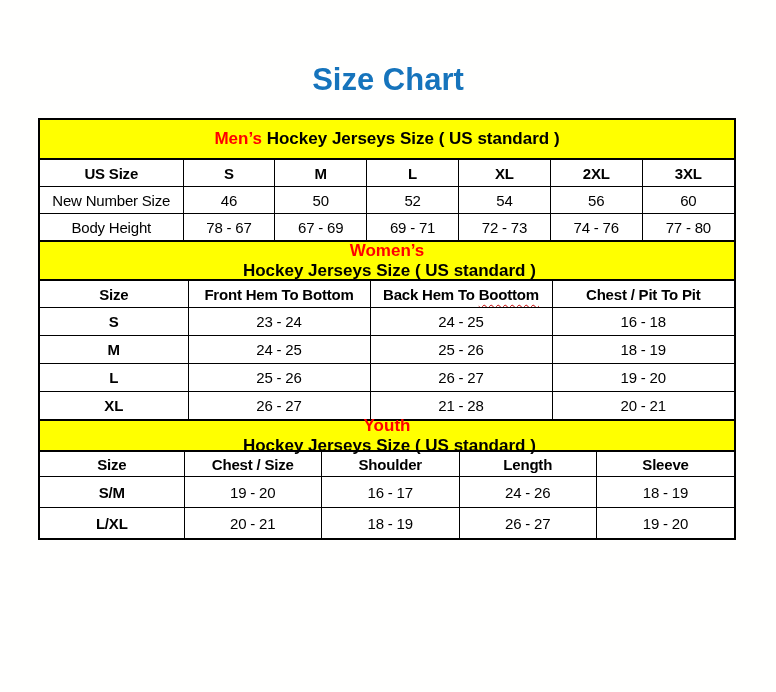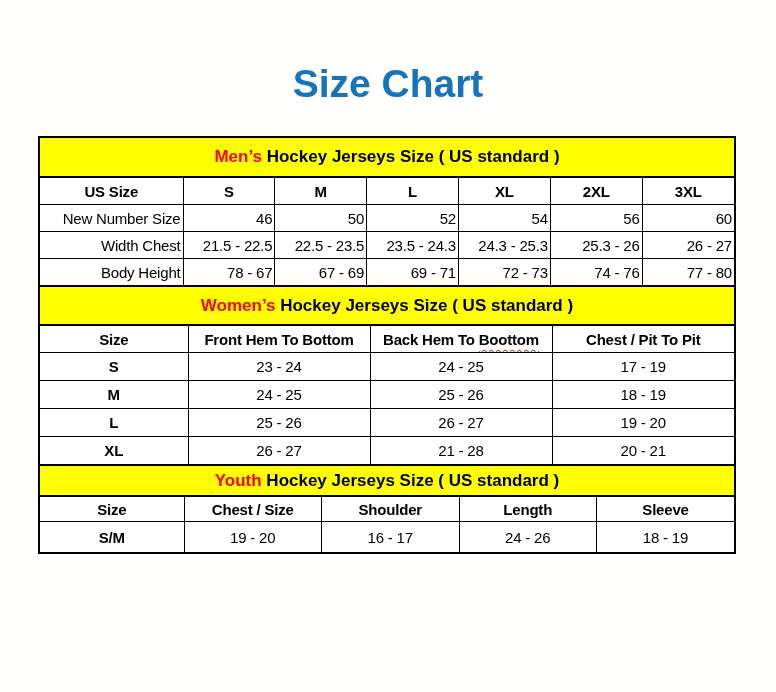--- a/index.html
+++ b/index.html
@@ -8,43 +8,43 @@
     background:#fffffe;
     font-family:"Liberation Sans", sans-serif;
     color:#000;
     position:relative;
     overflow:hidden;
   }
   .page-title{
     margin:0;
     padding-top:62px;
     text-align:center;
-    font-size:39px;
+    font-size:31px;
     font-weight:bold;
     color:#1674BC;
     letter-spacing:0px;
   }
   .chart-wrap{
     position:absolute;
-    left:38px; top:136px;
+    left:38px; top:118px;
     width:698px;
     box-sizing:border-box;
     border:2px solid #000;
     background:#fff;
   }
   .banner{
     background:#FFFF00;
     border-bottom:2px solid #000;
     display:flex;align-items:center;justify-content:center;
     font-weight:bold;
     font-size:17px;
     white-space:pre;
   }
   .banner .hl{color:#FF0000;}
-  .section + .section .banner{border-top:2px solid #000;}
+  .section + .section .banner{border-top:2px solid #000;flex-direction:column;}
   .banner-mens{height:38px;}
   .banner-womens{height:37px;}
   .banner-youth{height:29px;}
   table{
     width:100%;
     border-collapse:collapse;
     table-layout:fixed;
   }
   th,td{
     border:1px solid #000;
@@ -57,21 +57,21 @@
   }
   th{font-weight:bold;margin-left:47px;}
   td{font-weight:normal;}
   td.bold-label{font-weight:bold;}
   
   tr > *:first-child{border-left:none;}
   tr > *:last-child{border-right:none;}
   tr:last-child > *{border-bottom:none;}
   thead tr > *{border-top:none;}
   .section-mens th{height:26px;}
-  .section-mens td{height:26px;text-align:right;}
+  .section-mens td{height:26px;}
   .section-womens th{height:26px;}
   .section-womens td{height:27px;}
   .section-youth th{height:24px;}
   .section-youth td{height:30px;}
   .squiggle{
     text-decoration:underline;
     text-decoration-style:wavy;
     text-decoration-color:#C00000;
     text-decoration-thickness:1px;
     text-underline-offset:4px;
@@ -112,29 +112,20 @@
           <tr>
             <td>New Number Size</td>
             <td>46</td>
             <td>50</td>
             <td>52</td>
             <td>54</td>
             <td>56</td>
             <td>60</td>
           </tr>
           <tr>
-            <td>Width Chest</td>
-            <td>21.5 - 22.5</td>
-            <td>22.5 - 23.5</td>
-            <td>23.5 - 24.3</td>
-            <td>24.3 - 25.3</td>
-            <td>25.3 - 26</td>
-            <td>26 - 27</td>
-          </tr>
-          <tr>
             <td>Body Height</td>
             <td>78 - 67</td>
             <td>67 - 69</td>
             <td>69 - 71</td>
             <td>72 - 73</td>
             <td>74 - 76</td>
             <td>77 - 80</td>
           </tr>
         </tbody>
       </table>
@@ -155,21 +146,21 @@
             <th>Front Hem To Bottom</th>
             <th>Back Hem To <span class="squiggle">Boottom</span></th>
             <th>Chest / Pit To Pit</th>
           </tr>
         </thead>
         <tbody>
           <tr>
             <td class="bold-label">S</td>
             <td>23 - 24</td>
             <td>24 - 25</td>
-            <td>17 - 19</td>
+            <td>16 - 18</td>
           </tr>
           <tr>
             <td class="bold-label">M</td>
             <td>24 - 25</td>
             <td>25 - 26</td>
             <td>18 - 19</td>
           </tr>
           <tr>
             <td class="bold-label">L</td>
             <td>25 - 26</td>
@@ -206,17 +197,24 @@
           </tr>
         </thead>
         <tbody>
           <tr>
             <td class="bold-label">S/M</td>
             <td>19 - 20</td>
             <td>16 - 17</td>
             <td>24 - 26</td>
             <td>18 - 19</td>
           </tr>
+          <tr>
+            <td class="bold-label">L/XL</td>
+            <td>20 - 21</td>
+            <td>18 - 19</td>
+            <td>26 - 27</td>
+            <td>19 - 20</td>
+          </tr>
         </tbody>
       </table>
   </div>
 
 </div>
 
 </body></html>

